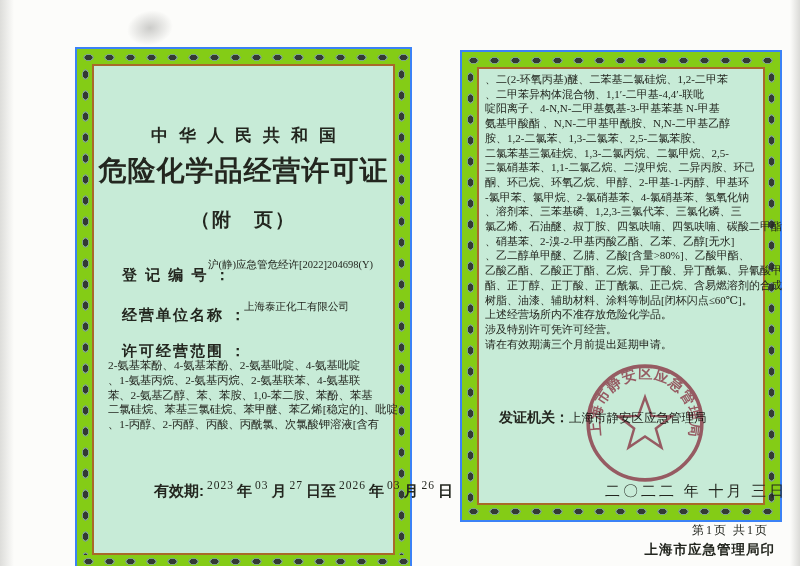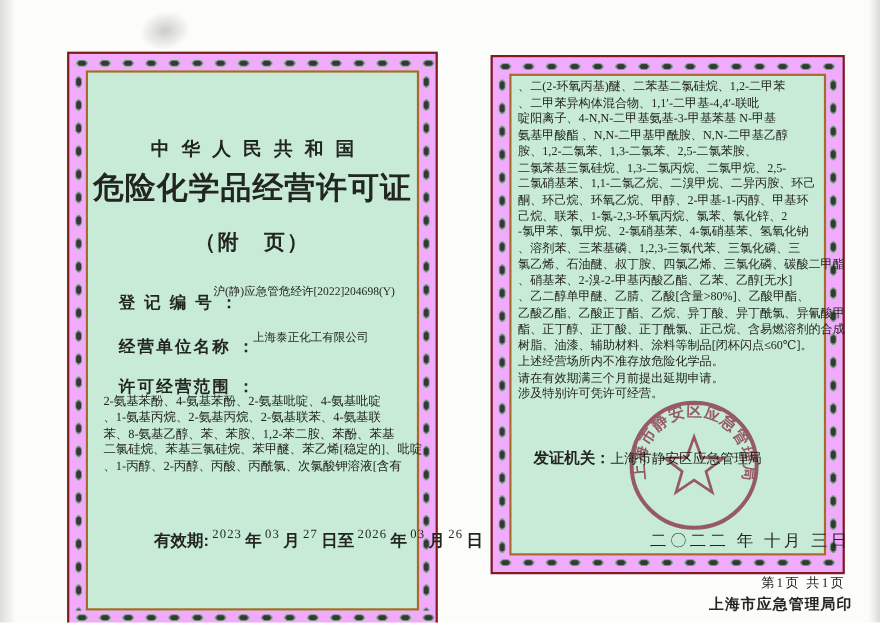--- a/index.html
+++ b/index.html
@@ -11,21 +11,21 @@
   }
   
   .edge-left{position:absolute;left:0;top:0;bottom:0;width:14px;
     background:linear-gradient(90deg,rgba(140,140,135,.28),rgba(140,140,135,0));}
   .edge-right{position:absolute;right:0;top:0;bottom:0;width:10px;
     background:linear-gradient(270deg,rgba(140,140,135,.30),rgba(140,140,135,0));}
   .smudge{position:absolute;left:126px;top:10px;width:48px;height:36px;
     background:radial-gradient(ellipse at center,rgba(125,125,122,.38),rgba(125,125,122,0) 68%);
     transform:rotate(-12deg);}
   
-  .page{position:absolute;box-sizing:border-box;background:#f0abfc;border:2px solid #7f1d1d;}
+  .page{position:absolute;box-sizing:border-box;background:#84cc16;border:2px solid #3b82f6;margin-left:14px;}
   #page1{left:61px;top:47px;width:337px;height:525px;}
   #page2{left:446px;top:50px;width:322px;height:472px;}
   .bead-top,.bead-bottom{position:absolute;left:1px;right:1px;height:15px;
     background-image:radial-gradient(ellipse 7px 4.5px at center,#333a34 0 54%,#7ea488 60% 72%,rgba(0,0,0,0) 76%);
     background-size:21px 15px;}
   .bead-top{top:1px}.bead-bottom{bottom:1px}
   .bead-left,.bead-right{position:absolute;top:15px;bottom:15px;width:15px;
     background-image:radial-gradient(ellipse 4.5px 7px at center,#333a34 0 54%,#7ea488 60% 72%,rgba(0,0,0,0) 76%);
     background-size:15px 21px;}
   .bead-left{left:1px}.bead-right{right:1px}
@@ -84,21 +84,21 @@
     <div class="f-value" style="left:114px;top:192px;">沪(静)应急管危经许[2022]204698(Y)</div>
 
     <div class="f-label" style="left:28px;top:240px;">经营单位名称 ：</div>
     <div class="f-value" style="left:150px;top:234px;">上海泰正化工有限公司</div>
 
     <div class="f-label" style="left:28px;top:276px;">许可经营范围 ：</div>
 
     <div class="scope-block">
       <div class="scope-line">2-氨基苯酚、4-氨基苯酚、2-氨基吡啶、4-氨基吡啶</div>
       <div class="scope-line">、1-氨基丙烷、2-氨基丙烷、2-氨基联苯、4-氨基联</div>
-      <div class="scope-line">苯、8-氨基乙醇、苯、苯胺、1,2-苯二胺、苯酚、苯基</div>
+      <div class="scope-line">苯、2-氨基乙醇、苯、苯胺、1,0-苯二胺、苯酚、苯基</div>
       <div class="scope-line">二氯硅烷、苯基三氯硅烷、苯甲醚、苯乙烯[稳定的]、吡啶</div>
       <div class="scope-line">、1-丙醇、2-丙醇、丙酸、丙酰氯、次氯酸钾溶液[含有</div>
     </div>
 
     <div class="validity"><span>有效期:</span><span class="num">2023</span><span>年</span><span class="num">03</span><span>月</span><span class="num">27</span><span>日至</span><span class="num">2026</span><span>年</span><span class="num">03</span><span>月</span><span class="num">26</span><span>日</span></div>
   </div>
 </div>
 
 <div class="page" id="page2">
   <div class="bead-top"></div>
@@ -109,32 +109,31 @@
 
     <div class="p2-text">
       <div class="p2line">、二(2-环氧丙基)醚、二苯基二氯硅烷、1,2-二甲苯</div>
       <div class="p2line">、二甲苯异构体混合物、1,1′-二甲基-4,4′-联吡</div>
       <div class="p2line">啶阳离子、4-N,N-二甲基氨基-3-甲基苯基 N-甲基</div>
       <div class="p2line">氨基甲酸酯 、N,N-二甲基甲酰胺、N,N-二甲基乙醇</div>
       <div class="p2line">胺、1,2-二氯苯、1,3-二氯苯、2,5-二氯苯胺、</div>
       <div class="p2line">二氯苯基三氯硅烷、1,3-二氯丙烷、二氯甲烷、2,5-</div>
       <div class="p2line">二氯硝基苯、1,1-二氯乙烷、二溴甲烷、二异丙胺、环己</div>
       <div class="p2line">酮、环己烷、环氧乙烷、甲醇、2-甲基-1-丙醇、甲基环</div>
-      <div class="p2line">己烷、联苯、1-氯-2,3-环氧丙烷、氯苯、氯化锌、2</div>
       <div class="p2line">-氯甲苯、氯甲烷、2-氯硝基苯、4-氯硝基苯、氢氧化钠</div>
       <div class="p2line">、溶剂苯、三苯基磷、1,2,3-三氯代苯、三氯化磷、三</div>
-      <div class="p2line">氯乙烯、石油醚、叔丁胺、四氯乙烯、三氯化磷、碳酸二甲酯</div>
+      <div class="p2line">氯乙烯、石油醚、叔丁胺、四氢呋喃、四氢呋喃、碳酸二甲酯</div>
       <div class="p2line">、硝基苯、2-溴-2-甲基丙酸乙酯、乙苯、乙醇[无水]</div>
       <div class="p2line">、乙二醇单甲醚、乙腈、乙酸[含量&gt;80%]、乙酸甲酯、</div>
       <div class="p2line">乙酸乙酯、乙酸正丁酯、乙烷、异丁酸、异丁酰氯、异氰酸甲</div>
       <div class="p2line">酯、正丁醇、正丁酸、正丁酰氯、正己烷、含易燃溶剂的合成</div>
       <div class="p2line">树脂、油漆、辅助材料、涂料等制品[闭杯闪点≤60℃]。</div>
       <div class="p2line">上述经营场所内不准存放危险化学品。</div>
+      <div class="p2line">涉及特别许可凭许可经营。</div>
       <div class="p2line">请在有效期满三个月前提出延期申请。</div>
-      <div class="p2line">涉及特别许可凭许可经营。</div>
     </div>
 
     <div class="issuer">
       <span class="lbl">发证机关：</span><span class="val">上海市静安区应急管理局</span>
     </div>
 
     <div class="issue-date">二〇二二 年 十月  三日</div>
   </div>
 
   <svg class="seal" viewBox="0 0 120 120">

